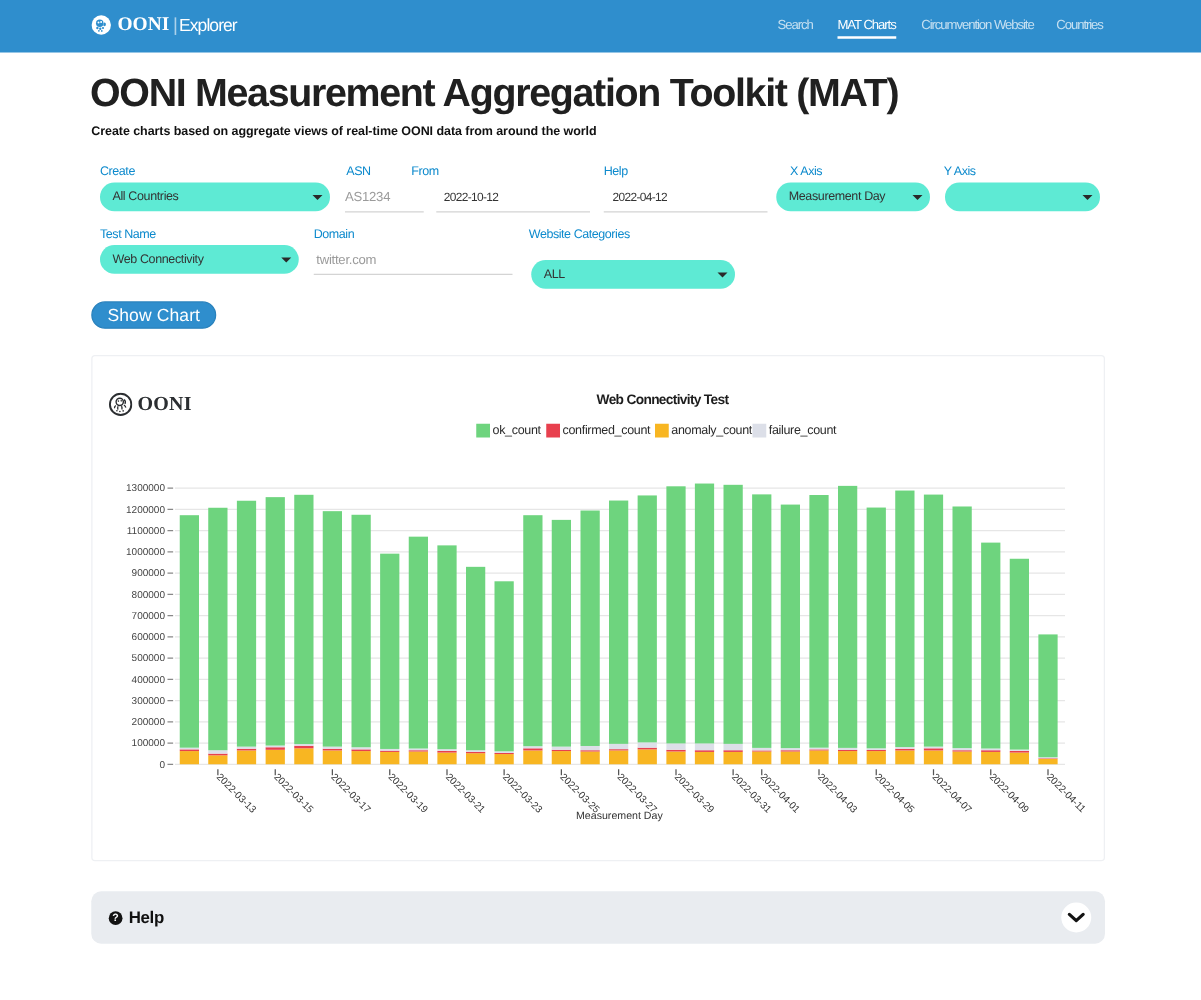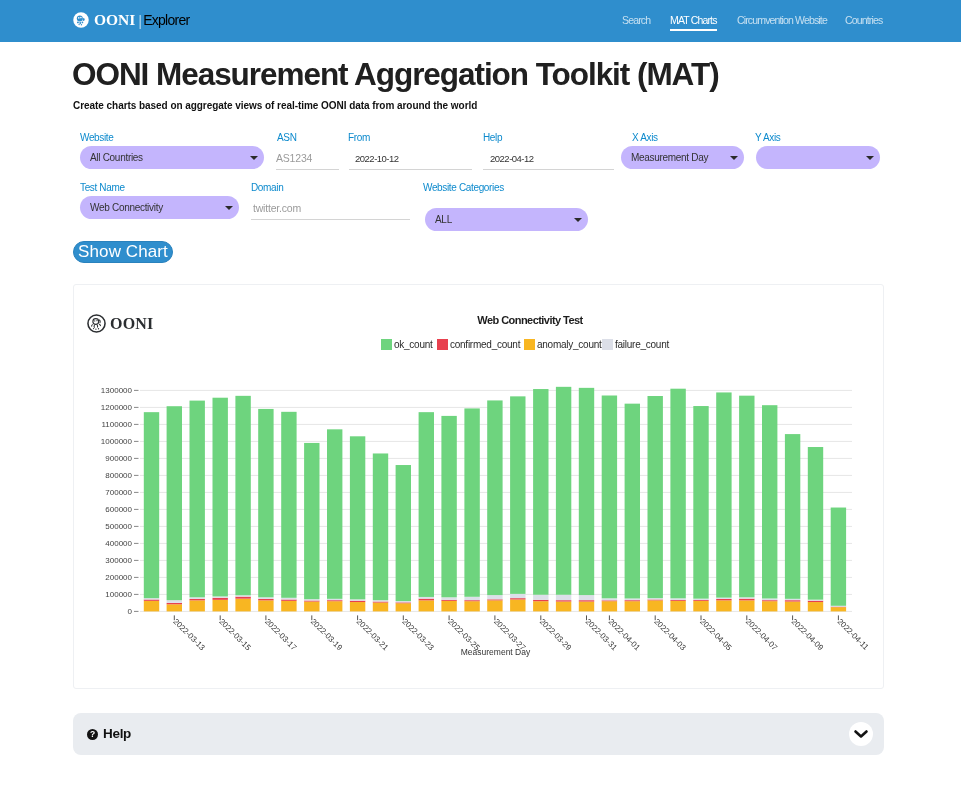--- a/index.html
+++ b/index.html
@@ -1,30 +1,30 @@
 <!DOCTYPE html>
 <html><head><meta charset="utf-8"><title>OONI MAT</title>
 <style>
 *{margin:0;padding:0;box-sizing:border-box}
 html,body{width:961px;height:800px;background:#fff;font-family:"Liberation Sans",sans-serif;overflow:hidden}
 .nav{position:absolute;left:0;top:0;width:961px;height:42px;background:#2f8ecd}
 .brand{position:absolute;left:73px;top:11px;display:flex;align-items:center}
 .brand .oonitxt{font-family:"Liberation Serif",serif;font-weight:bold;color:#fff;font-size:15.5px;letter-spacing:0px;margin-left:5px}
 .brand .sep{color:rgba(255,255,255,.6);font-weight:400;font-size:15px;margin:0 1px 0 3px;position:relative;top:0.5px}
-.brand .expl{color:#000000;font-size:14px;font-weight:400;letter-spacing:-0.75px}
+.brand .expl{color:#ffffff;font-size:14px;font-weight:400;letter-spacing:-0.75px}
 .navlinks a{position:absolute;top:14px;font-size:10.5px;letter-spacing:-0.85px;color:rgba(255,255,255,.72);text-decoration:none}
 .navlinks a.active{color:#fff;border-bottom:2px solid #fff;padding-bottom:3px}
 h1{position:absolute;left:72px;top:56px;font-size:31.5px;font-weight:700;letter-spacing:-1.05px;color:#202020;white-space:nowrap}
 .subtitle{position:absolute;left:73px;top:100px;font-size:10px;font-weight:bold;color:#111;letter-spacing:-0.05px}
 .lbl{position:absolute;font-size:10px;letter-spacing:-0.35px;color:#0d8acd;white-space:nowrap}
-.sel{position:absolute;height:23px;background:#c4b5fd;border-radius:12px;font-size:10px;letter-spacing:-0.3px;color:#333;display:flex;align-items:center;padding-left:10px}
+.sel{position:absolute;height:23px;background:#5eead4;border-radius:12px;font-size:10px;letter-spacing:-0.3px;color:#333;display:flex;align-items:center;padding-left:10px}
 .sel .caret{position:absolute;right:6px;top:10px;width:0;height:0;border-left:4px solid transparent;border-right:4px solid transparent;border-top:4.8px solid #2a2a2a}
 .inp{position:absolute;height:23px;border-bottom:1px solid #d4d4d4;font-size:10px;letter-spacing:-0.2px;color:#333;display:flex;align-items:center}
 .ph{color:#9b9b9b;font-size:10.5px}
-.btn{position:absolute;left:73px;top:241px;width:100px;height:22px;background:#2f8ecd;border:1px solid #2a82bd;border-radius:11px;color:#fff;font-size:17px;display:flex;align-items:center;justify-content:center;letter-spacing:0.1px}
+.btn{position:absolute;left:73px;top:241px;width:100px;height:22px;background:#2f8ecd;border:1px solid #2a82bd;border-radius:11px;color:#fff;font-size:14px;display:flex;align-items:center;justify-content:center;letter-spacing:0.1px}
 .card{position:absolute;left:73px;top:284px;width:811px;height:405px;background:#fff;border:1px solid #eef0f3;border-radius:3px}
 .wm{position:absolute;left:13px;top:29px;display:flex;align-items:center}
 .wm .t{font-family:"Liberation Serif",serif;font-weight:bold;font-size:16px;color:#2b2e31;letter-spacing:0.2px;margin-left:4px}
 .ctitle{position:absolute;left:97px;top:314px;width:866px;text-align:center;font-size:11px;font-weight:bold;letter-spacing:-0.55px;color:#1d1d1d}
 .legend{position:absolute;left:0;top:339px;width:961px;height:12px}
 .legend .it{position:absolute;top:0;display:flex;align-items:center;font-size:10px;letter-spacing:-0.25px;color:#2b2b2b}
 .legend .sq{width:10.5px;height:10.5px;margin-right:2.5px}
 .help{position:absolute;left:73px;top:713px;width:811px;height:42px;background:#e9ecf0;border-radius:8px}
 .help .q{position:absolute;left:14px;top:16px;width:11px;height:11px;border-radius:50%;background:#131313;color:#fff;font-size:8.5px;font-weight:bold;text-align:center;line-height:11.5px}
 .help .t{position:absolute;left:30px;top:13px;font-size:13.5px;font-weight:bold;color:#111;letter-spacing:-0.3px}
@@ -52,27 +52,27 @@
   <div class="navlinks">
     <a style="left:622px">Search</a>
     <a class="active" style="left:670px">MAT Charts</a>
     <a style="left:737px">Circumvention Website</a>
     <a style="left:845px">Countries</a>
   </div>
 </div>
 <h1>OONI Measurement Aggregation Toolkit (MAT)</h1>
 <div class="subtitle">Create charts based on aggregate views of real-time OONI data from around the world</div>
 
-<div class="lbl" style="left:80px;top:132px">Website</div>
+<div class="lbl" style="left:80px;top:132px">Create</div>
 <div class="sel" style="left:80px;top:146px;width:184px">All Countries<span class="caret"></span></div>
 <div class="lbl" style="left:277px;top:132px">ASN</div>
 <div class="inp" style="left:276px;top:147px;width:63px">
     <span class="ph">AS1234</span>
   </div>
-<div class="lbl" style="left:348px;top:132px">From</div>
+<div class="lbl" style="left:329px;top:132px">From</div>
 <div class="inp" style="left:349px;top:147px;width:123px;padding-left:6px;font-size:9.5px;letter-spacing:-0.5px">2022-10-12</div>
 <div class="lbl" style="left:483px;top:132px">Help</div>
 <div class="inp" style="left:483px;top:147px;width:131px;padding-left:7px;font-size:9.5px;letter-spacing:-0.5px">2022-04-12</div>
 <div class="lbl" style="left:632px;top:132px">X Axis</div>
 <div class="sel" style="left:621px;top:146px;width:123px">Measurement Day<span class="caret"></span></div>
 <div class="lbl" style="left:755px;top:132px">Y Axis</div>
 <div class="sel" style="left:756px;top:146px;width:124px">
     <span class="caret"></span>
   </div>
 

